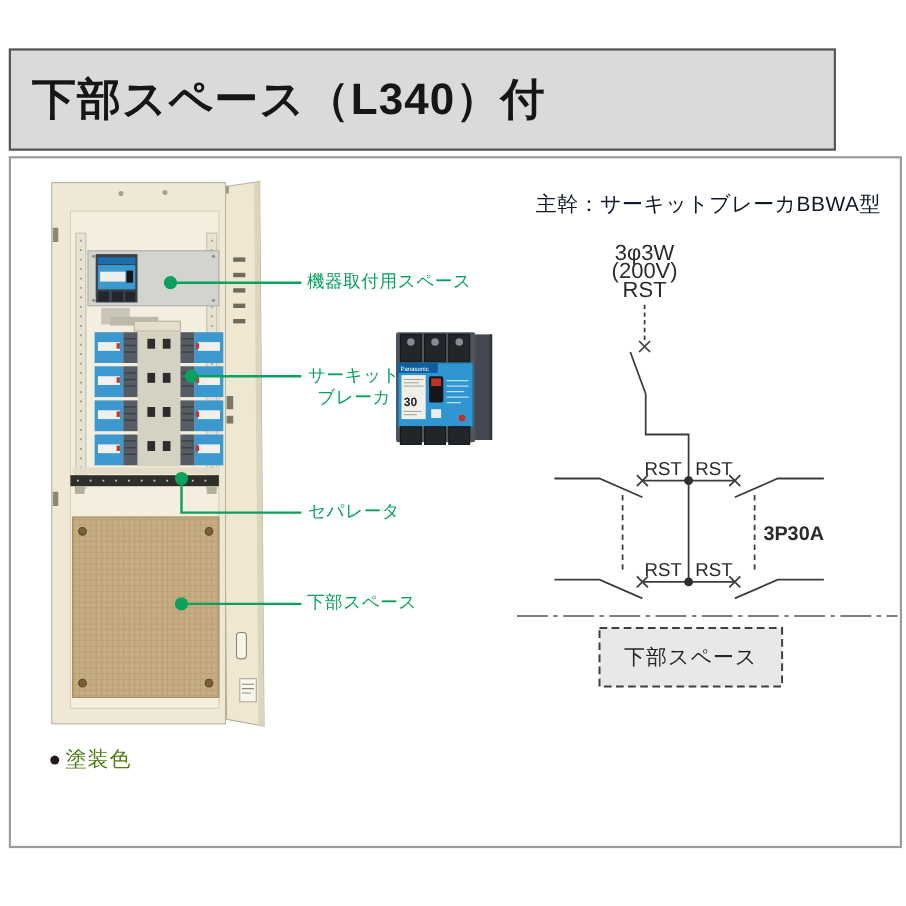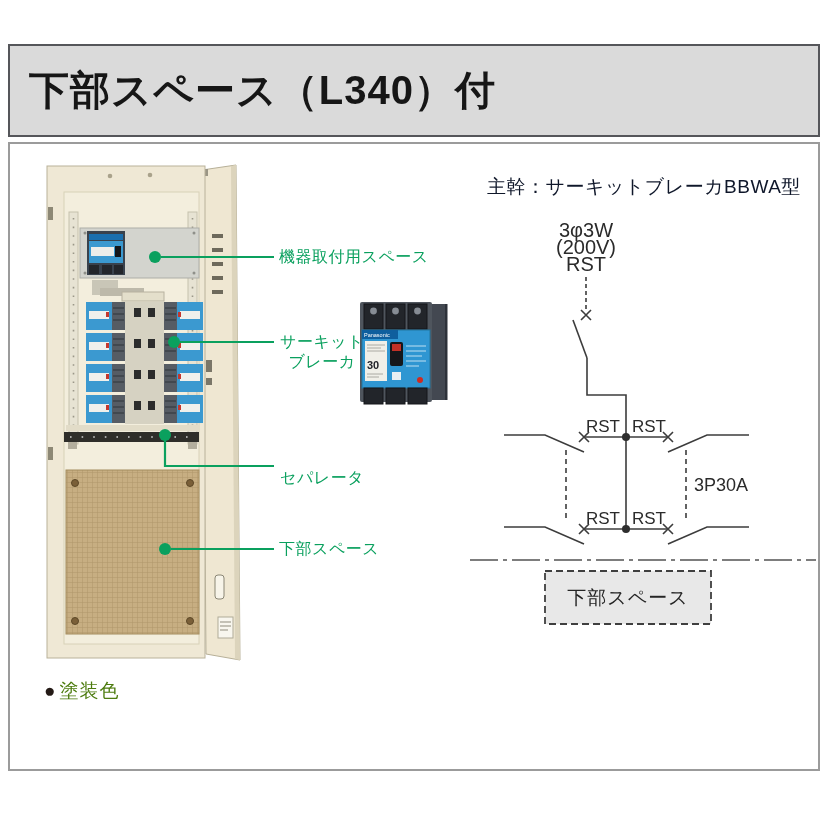--- a/index.html
+++ b/index.html
@@ -5,21 +5,21 @@
   html,body{margin:0;padding:0;}
   body{
     width:824px;height:824px;position:relative;background:#ffffff;
     font-family:"Liberation Sans","DejaVu Sans",sans-serif;
     -webkit-font-smoothing:antialiased;overflow:hidden;color:#1d1d1d;
   }
   *{box-sizing:border-box;}
   .abs{position:absolute;}
 
   .header-band{
-    left:8px;top:44px;width:812px;height:93px;
+    left:8px;top:44px;width:752px;height:93px;
     background:#dadada;border:2px solid #55565a;
     display:flex;align-items:center;
   }
   .header-title{
     padding-left:19px;font-size:40px;font-weight:bold;color:#161616;
     letter-spacing:1px;white-space:nowrap;
   }
 
   .content-frame{
     left:8px;top:142px;width:812px;height:629px;
@@ -37,21 +37,21 @@
     letter-spacing:0.5px;white-space:nowrap;
   }
   .feed-block{
     left:526px;top:78px;width:100px;text-align:center;
     font-size:20px;line-height:17px;color:#2b2b2b;white-space:nowrap;
   }
   .rst-label{
     font-size:17px;line-height:17px;color:#2b2b2b;white-space:nowrap;
   }
   .branch-rating{
-    left:684px;top:331px;font-size:18px;color:#2b2b2b;white-space:nowrap;
+    left:684px;top:331px;font-size:18px;color:#2b2b2b;white-space:nowrap;font-weight:bold;
   }
   .space-box-label{
     left:535px;top:427px;width:166px;height:53px;
     display:flex;align-items:center;justify-content:center;
     font-size:19px;color:#252525;letter-spacing:1px;
   }
 
   .paint-row{left:34px;top:534px;font-size:19px;line-height:25px;display:flex;}
   .paint-bullet{font-size:19px;margin-right:4px;color:#241a16;}
   .paint-section{color:#4d7c0f;letter-spacing:1px;}
@@ -272,21 +272,21 @@
       <circle cx="155" cy="291" r="6"></circle>
       <circle cx="155" cy="405" r="6"></circle>
     </g>
   </svg>
 
   <div class="abs callout-label" style="left:269px;top:103px;">機器取付用スペース</div>
   <div class="abs callout-label" style="left:270px;top:188px;">
     <div>サーキット</div>
     <div>ブレーカ</div>
   </div>
-  <div class="abs callout-label" style="left:270px;top:324px;">セパレータ</div>
+  <div class="abs callout-label" style="left:270px;top:312px;">セパレータ</div>
   <div class="abs callout-label" style="left:269px;top:395px;">下部スペース</div>
 
   <div class="abs diag-heading">主幹：サーキットブレーカBBWA型</div>
   <div class="abs feed-block">
     <div>3φ3W</div>
     <div>(200V)</div>
     <div>RST</div>
   </div>
   <div class="abs rst-label" style="left:550px;top:274px;width:60px;text-align:right;">RST</div>
   <div class="abs rst-label" style="left:622px;top:274px;width:60px;">RST</div>

